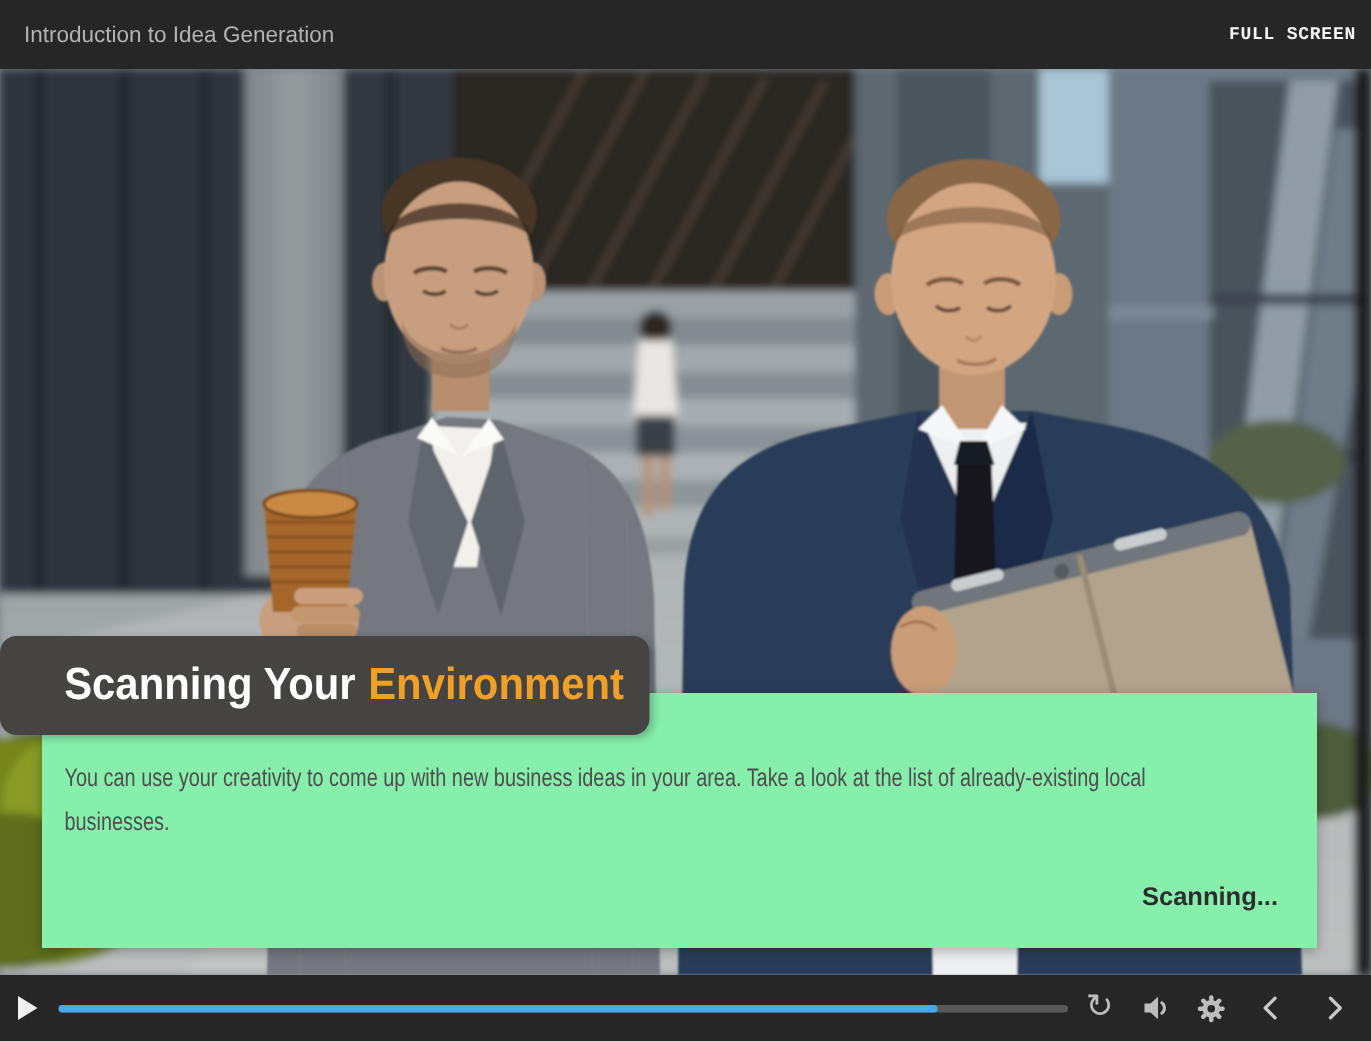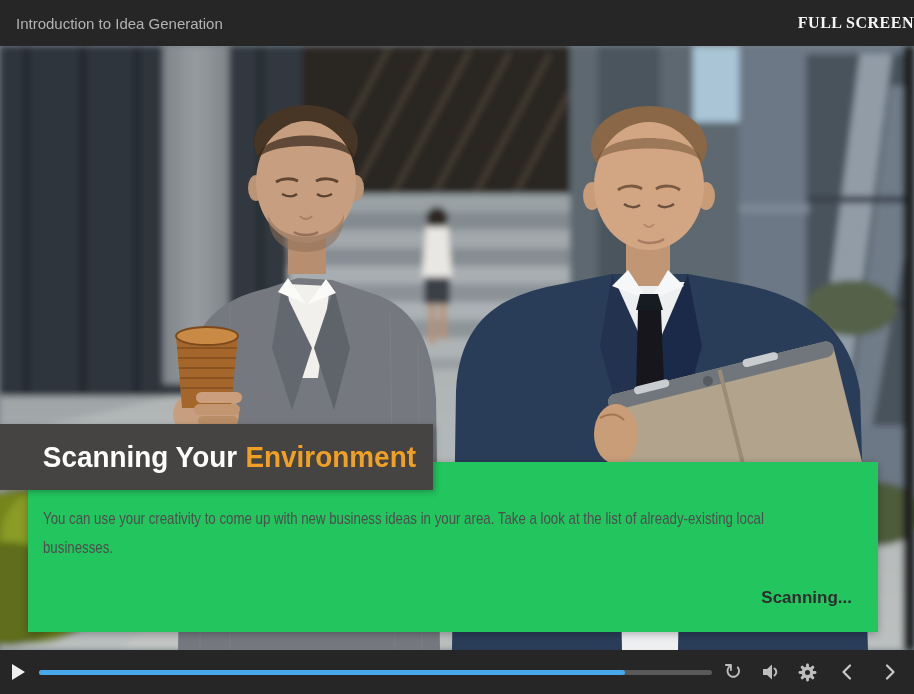--- a/index.html
+++ b/index.html
@@ -5,41 +5,41 @@
   * { margin:0; padding:0; box-sizing:border-box; }
   html,body { width:914px; height:694px; overflow:hidden; background:#262626;
               font-family:"Liberation Sans", sans-serif; }
   .app { position:relative; width:914px; height:530px; }
 
   
   .topbar { position:absolute; left:0; top:0; width:914px; height:46px;
             background:#262626; display:flex; align-items:center;
             justify-content:space-between; z-index:30; }
   .course-title { color:#b3b3b3; font-size:15px; padding-left:16px; }
-  .fullscreen-btn { background:none; border:none; color:#f5f5f5; font-size:16px;
-                    font-weight:bold; letter-spacing:.5px; 
-                    cursor:pointer; font-family:Liberation Serif, serif; }
+  .fullscreen-btn { background:none; border:none; color:#f5f5f5; font-size:12px;
+                    font-weight:bold; letter-spacing:.5px; padding-right:10px;
+                    cursor:pointer; font-family:Liberation Mono, monospace; }
 
   
   .stage { position:absolute; left:0; top:46px; width:914px; height:604px;
            overflow:hidden; background:#79838b; }
   .stage svg.photo { position:absolute; left:0; top:0; }
 
   
   .banner { position:absolute; left:0; top:378px; width:433px; height:66px;
             background:#454442; z-index:10; display:flex; align-items:center;
-            box-shadow:2px 2px 6px rgba(0,0,0,.25); }
+            box-shadow:2px 2px 6px rgba(0,0,0,.25);border-radius:11px; }
   .banner-inner { padding-left:46px; font-size:30px; font-weight:bold;
                   color:#fdfdfd; white-space:nowrap; transform:scaleX(.93);
                   transform-origin:left center; }
   .banner-accent { margin-left:9px; color:#F0A125; }
 
   
   .textbox { position:absolute; left:28px; top:416px; width:850px; height:170px;
-             background:#22c55e; z-index:5; box-shadow:0 2px 8px rgba(0,0,0,.28); }
+             background:#86efac; z-index:5; box-shadow:0 2px 8px rgba(0,0,0,.28); }
   .textbox p { position:absolute; left:15px; top:43px; width:965px;
                font-size:17px; line-height:28.5px; color:#4e4e4e;
                transform:scaleX(.78); transform-origin:left top; }
   .continue-link { position:absolute; right:26px; bottom:24px; font-size:17px;
                    font-weight:bold; color:#2d2d2d; text-decoration:none;
                    cursor:pointer; }
 
   
   .playerbar { position:absolute; left:0; top:650px; width:914px; height:44px;
                background:#262626; z-index:30; }

